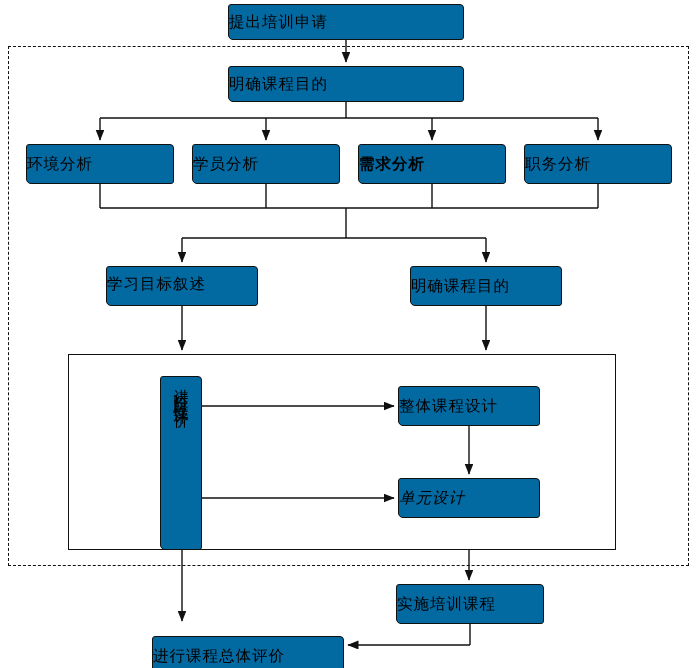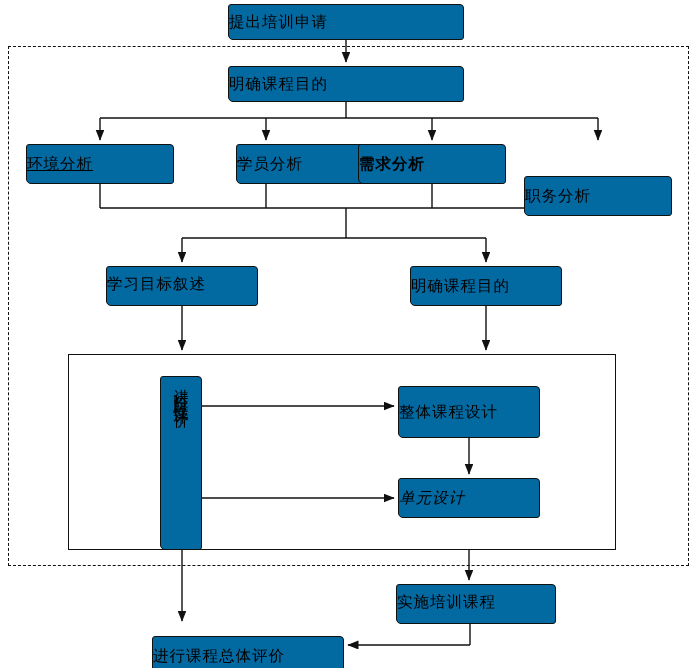--- a/index.html
+++ b/index.html
@@ -119,57 +119,57 @@
   <div class="solid-region" style="left:68px; top:354px; width:548px; height:196px;"></div>
 
   <div class="node hand" style="left:228px; top:4px; width:236px; height:36px;">
     <span>提出培训申请</span>
   </div>
 
   <div class="node hand" style="left:228px; top:66px; width:236px; height:36px;">
     <span>明确课程目的</span>
   </div>
 
-  <div class="node hand" style="left:26px; top:144px; width:148px; height:40px;text-decoration:underline;">
+  <div class="node hand" style="left:26px; top:144px; width:148px; height:40px;">
     <span>环境分析</span>
   </div>
 
-  <div class="node hand" style="left:192px; top:144px; width:148px; height:40px;margin-left:44px;">
+  <div class="node hand" style="left:192px; top:144px; width:148px; height:40px;">
     <span>学员分析</span>
   </div>
 
   <div class="node hand" style="left:358px; top:144px; width:148px; height:40px;font-weight:bold;">
     <span>需求分析</span>
   </div>
 
-  <div class="node hand" style="left:524px; top:144px; width:148px; height:40px;margin-top:32px;">
+  <div class="node hand" style="left:524px; top:144px; width:148px; height:40px;">
     <span>职务分析</span>
   </div>
 
   <div class="node hand" style="left:106px; top:266px; width:152px; height:40px;font-family:Liberation Mono, monospace;">
     <span>学习目标叙述</span>
   </div>
 
   <div class="node hand" style="left:410px; top:266px; width:152px; height:40px;">
     <span>明确课程目的</span>
   </div>
 
   <div class="node hand vertical" style="left:160px; top:376px; width:42px; height:174px;">
     <span>进行阶段性评价</span>
   </div>
 
-  <div class="node hand" style="left:398px; top:386px; width:142px; height:52px;">
+  <div class="node hand" style="left:398px; top:386px; width:142px; height:40px;">
     <span>整体课程设计</span>
   </div>
 
   <div class="node hand" style="left:398px; top:478px; width:142px; height:40px;font-style:italic;">
     <span>单元设计</span>
   </div>
 
-  <div class="node hand" style="left:396px; top:584px; width:160px; height:40px;font-family:Liberation Mono, monospace;">
+  <div class="node hand" style="left:396px; top:584px; width:148px; height:40px;">
     <span>实施培训课程</span>
   </div>
 
   <div class="node hand" style="left:152px; top:636px; width:192px; height:40px;">
     <span>进行课程总体评价</span>
   </div>
 
 </div>
 
 </body></html>

